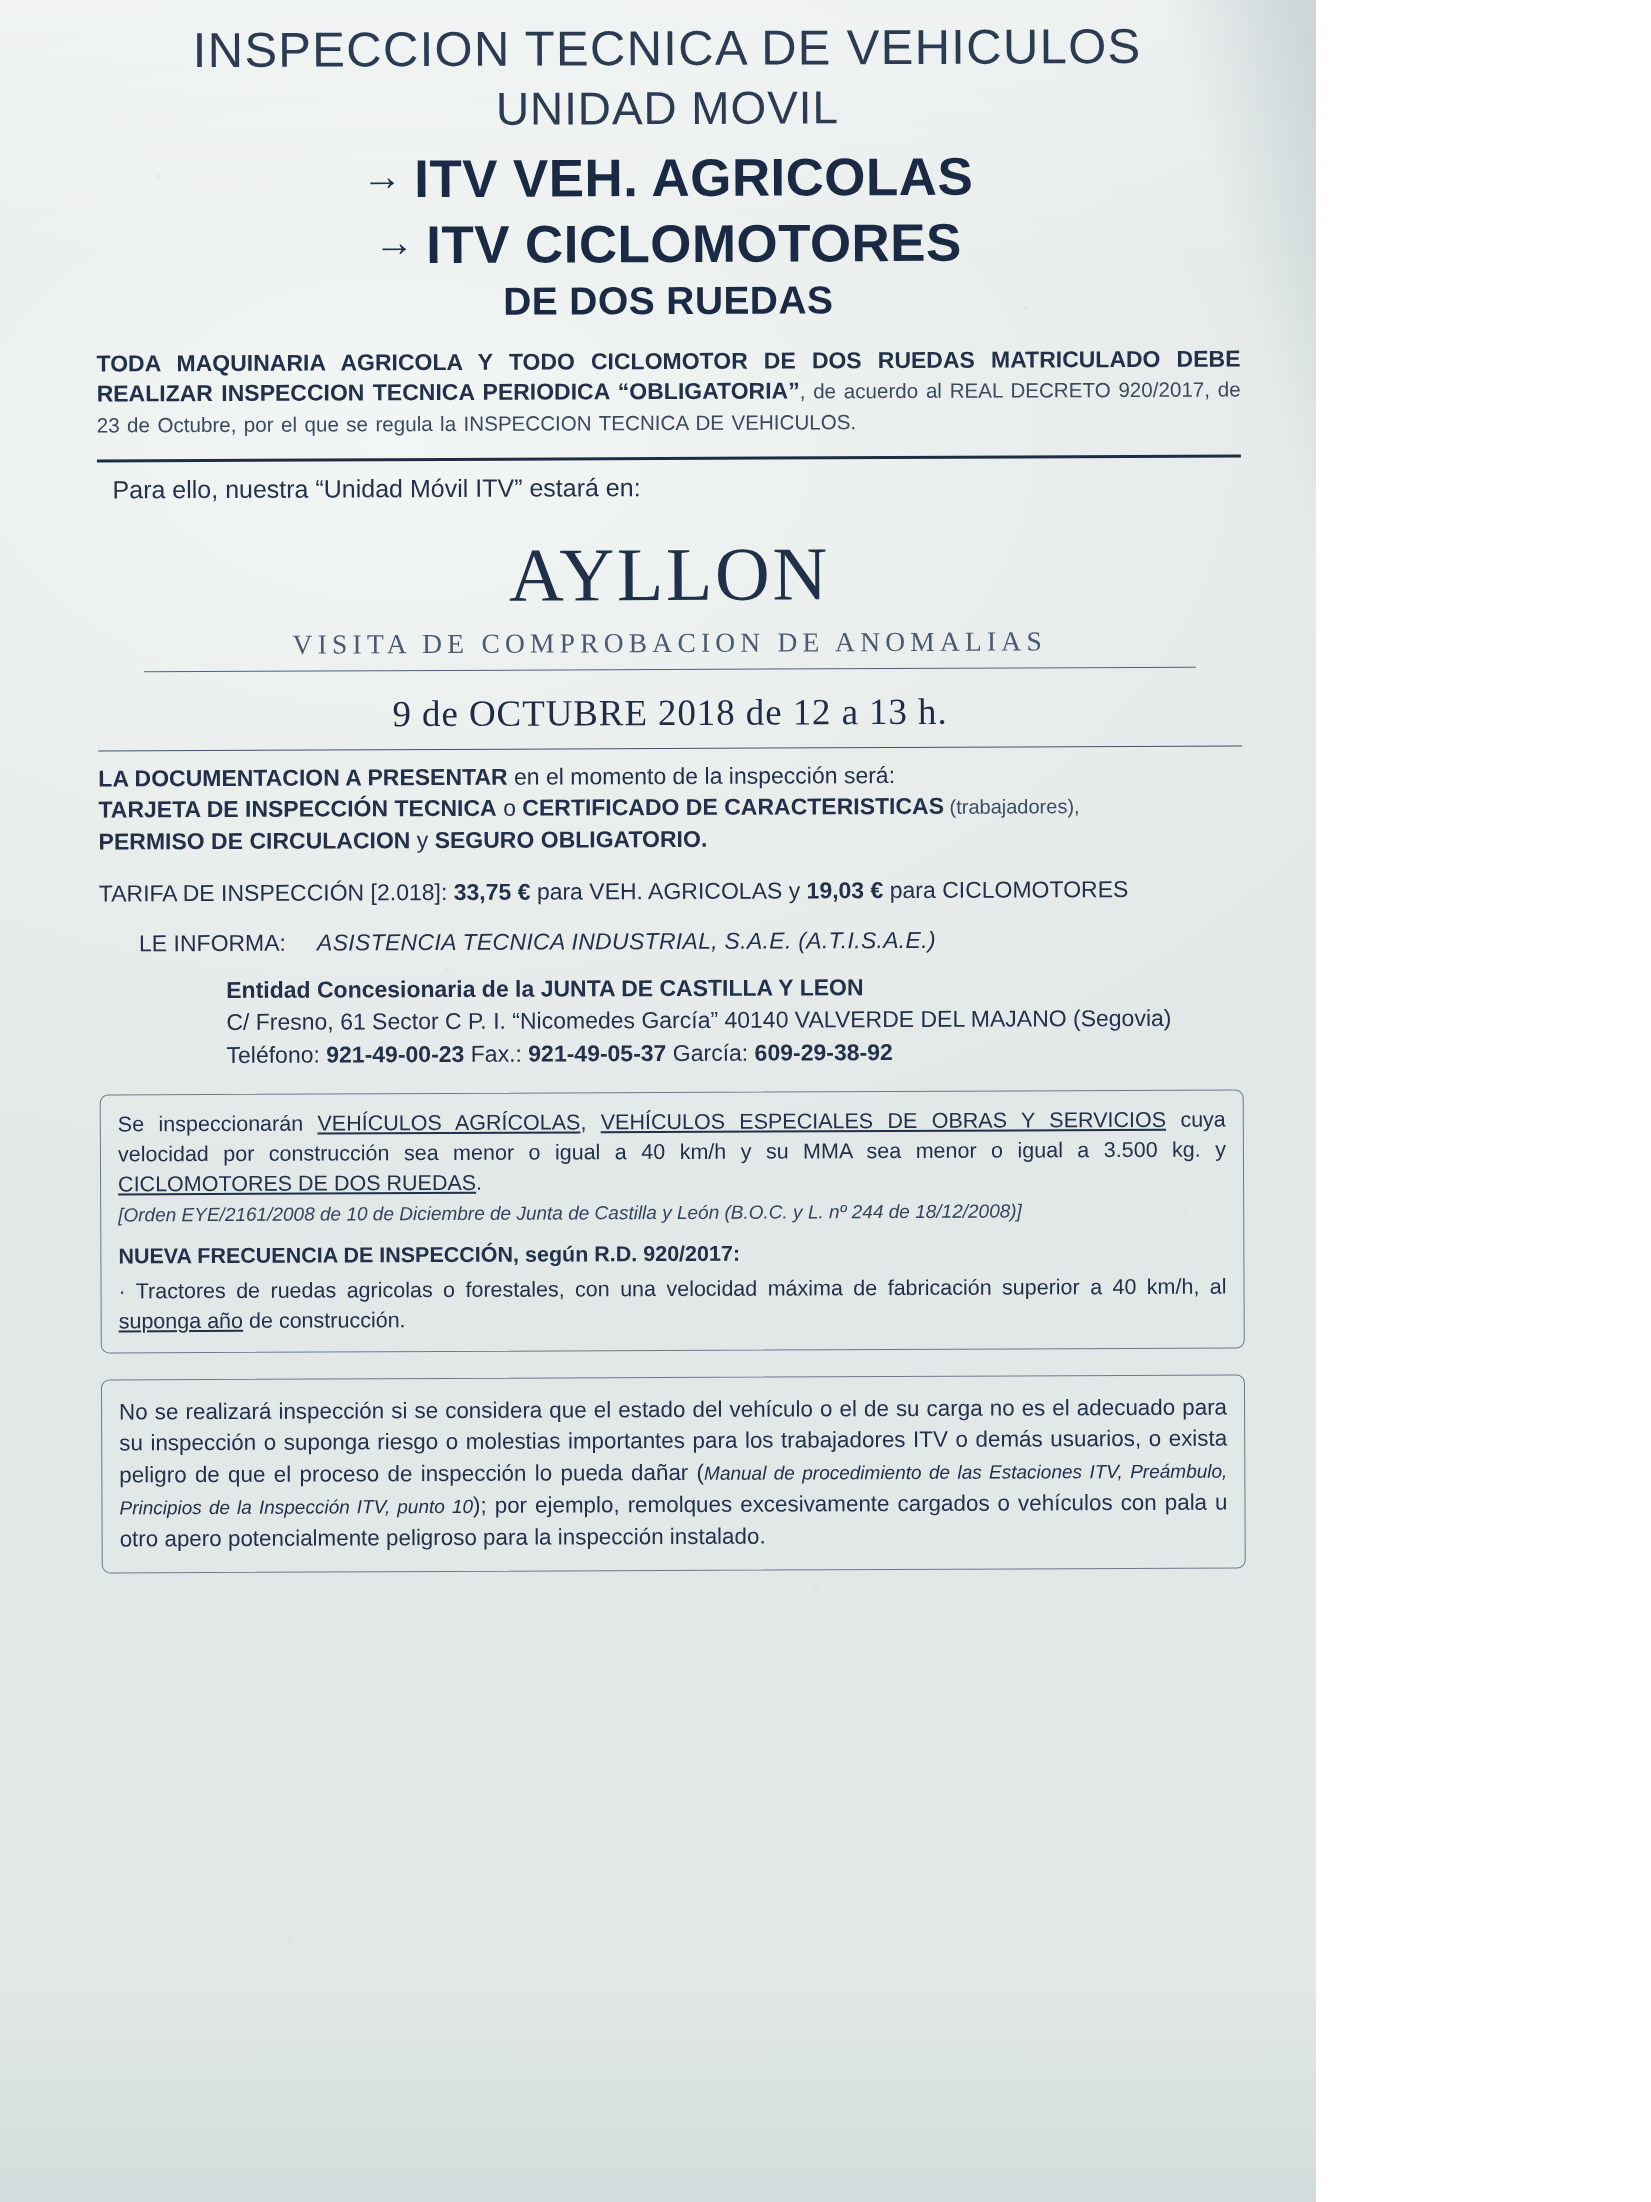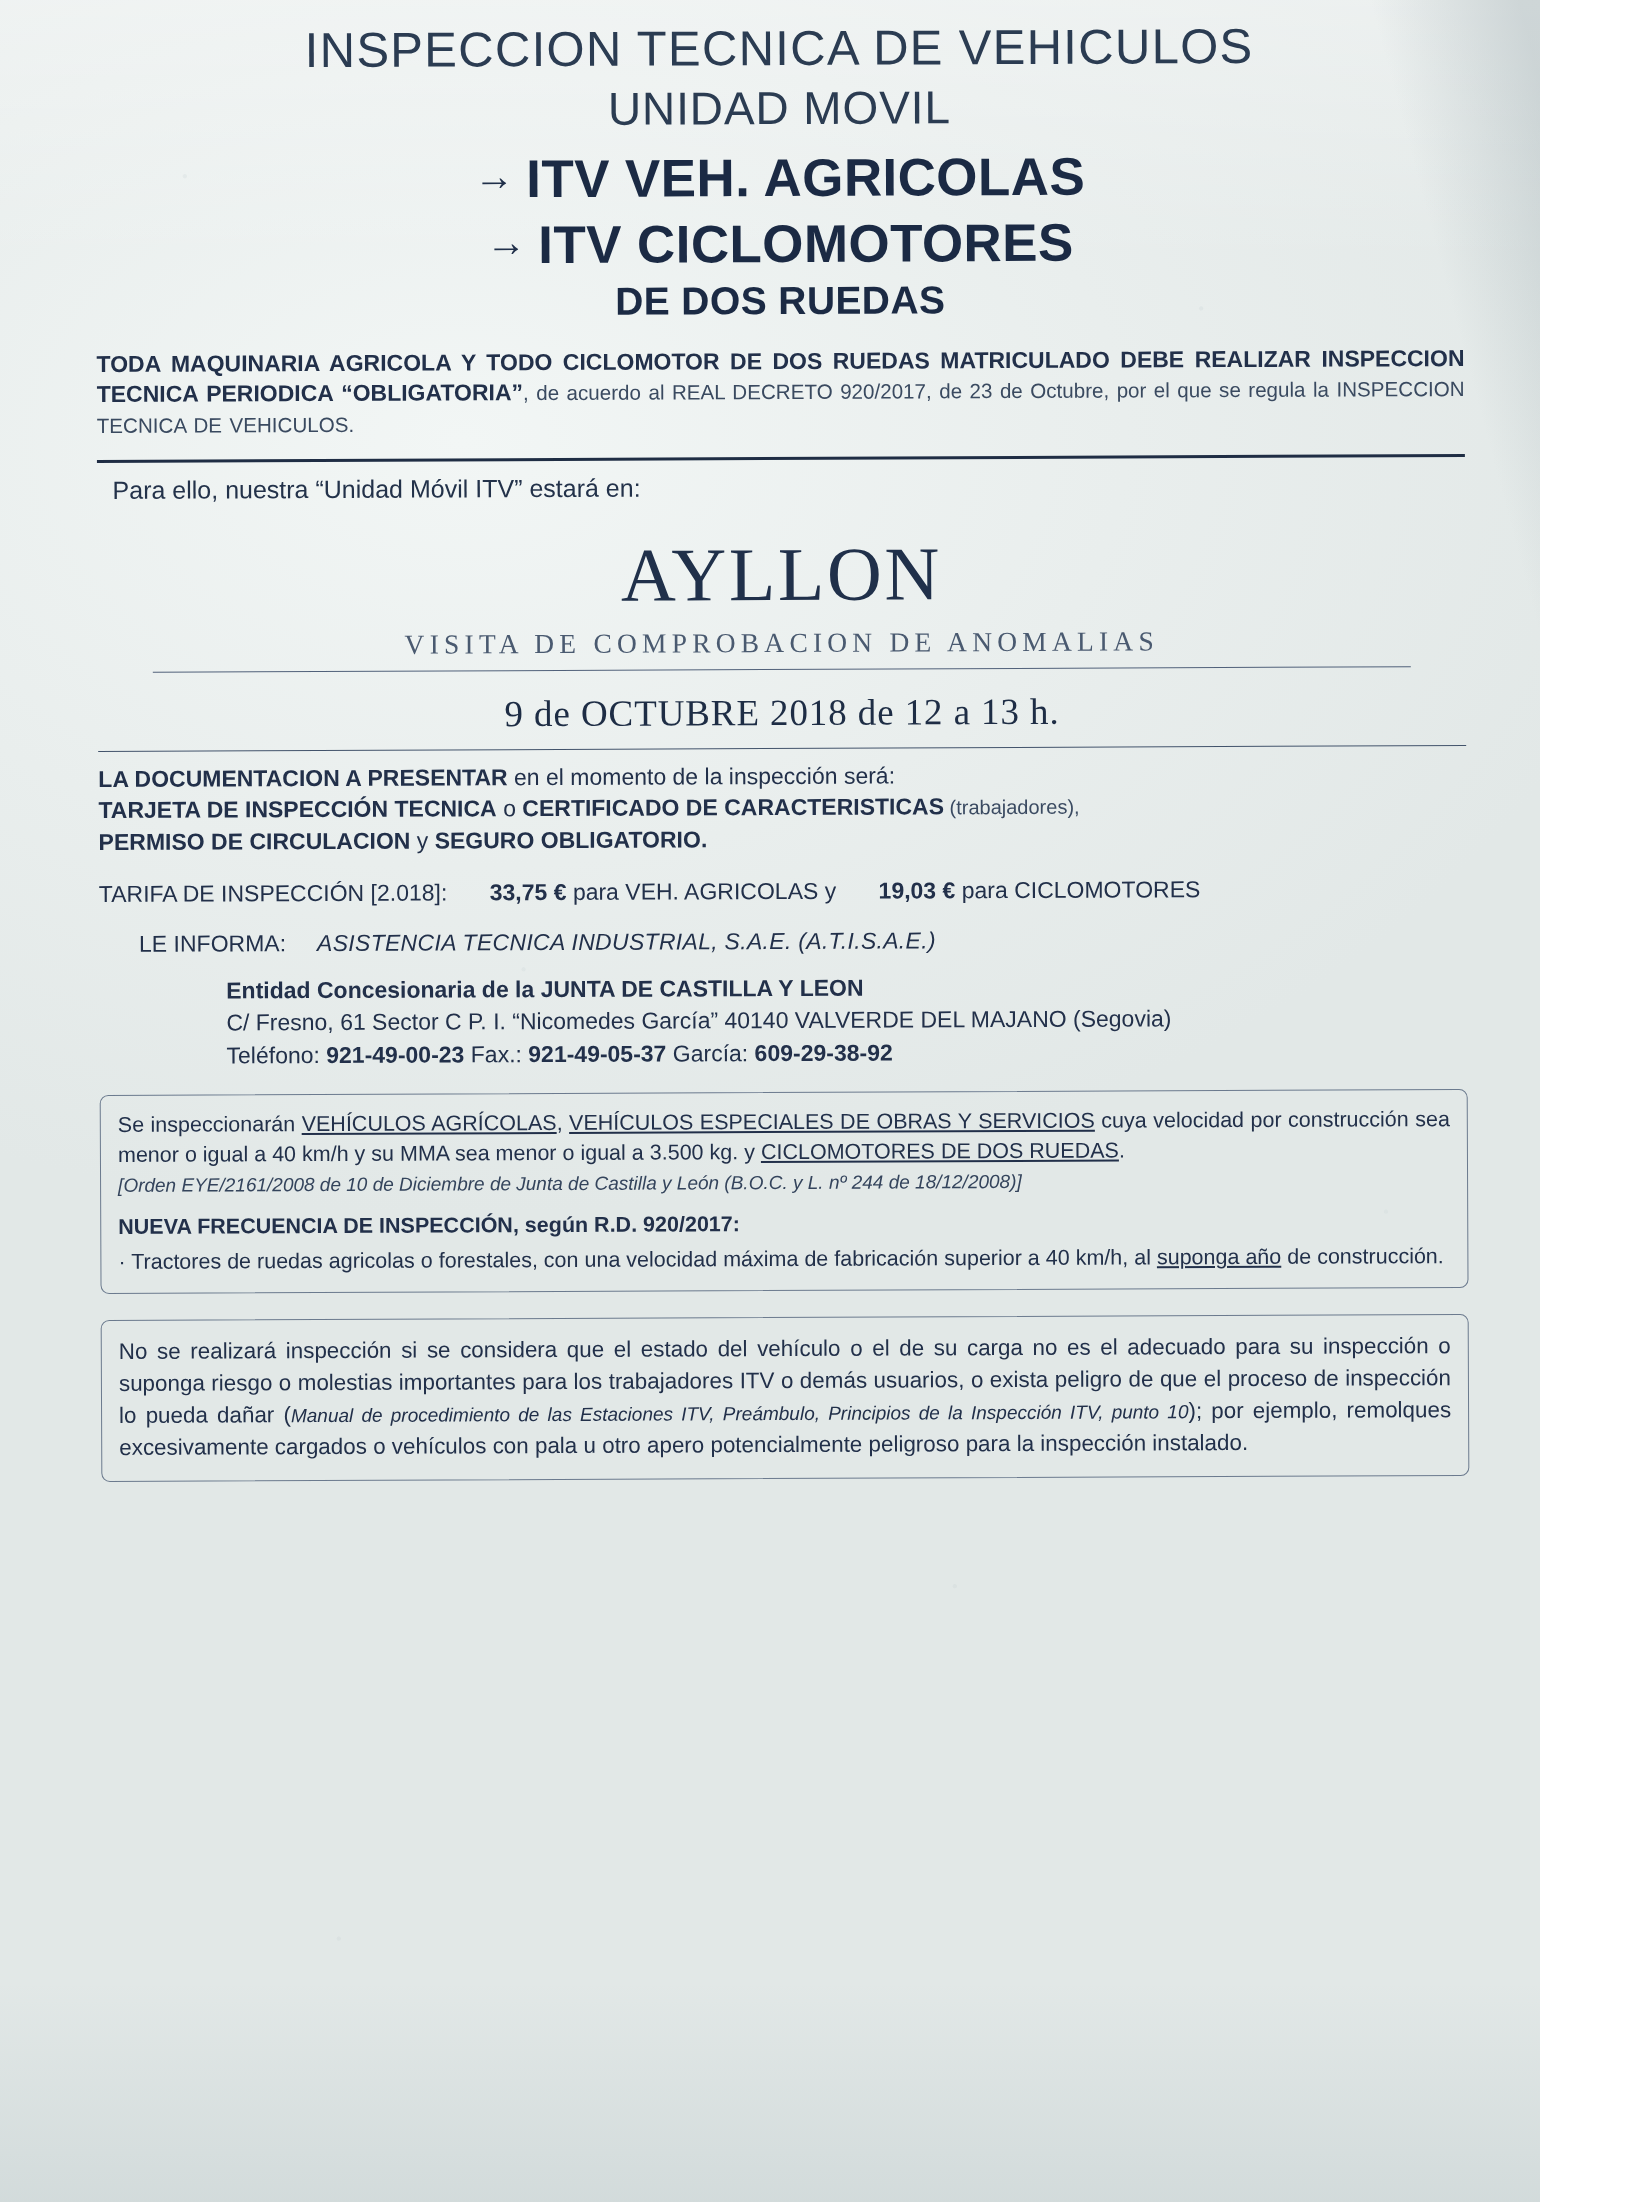--- a/index.html
+++ b/index.html
@@ -8,21 +8,21 @@
     background: #ffffff;
   }
   body {
     width: 1652px;
     height: 2203px;
     font-family: "Liberation Sans", sans-serif;
     overflow: hidden;
   }
   .page {
     position: relative;
-    width: 1540px;
+    width: 1316px;
     height: 2203px;
     background:
       radial-gradient(ellipse 1205px 774px at 30% 20%, #f2f6f5 0%, #e9eeed 55%, #e2e8e7 100%),
       linear-gradient(160deg, #eef3f2 0%, #e6ecea 40%, #e9efee 70%, #dfe6e4 100%);
     color: #1d2a3a;
     box-sizing: border-box;
     padding: 15.5px 77px 0 95px;
   }
   
   .page::before {
@@ -165,21 +165,21 @@
     line-height: 1.38;
     margin-top: 12px;
   }
   .doc-block b { font-weight: 700; }
   .doc-block .paren { font-size: 20px; color: #3b4b62; }
   .tarifa {
     font-size: 23px;
     margin-top: 22.4px;
     color: #22304a;
   }
-  .tarifa b { font-weight: 700; margin-left: 36px; }
+  .tarifa b { font-weight: 700; }
   .informa {
     font-size: 23px;
     margin-top: 22.4px;
     color: #22304a;
     display: flex;
     gap: 31px;
   }
   .informa .label { white-space: nowrap; margin-left: 40px; }
   .informa .val { font-style: italic; letter-spacing: 0.3px; }
   .concesionaria {

